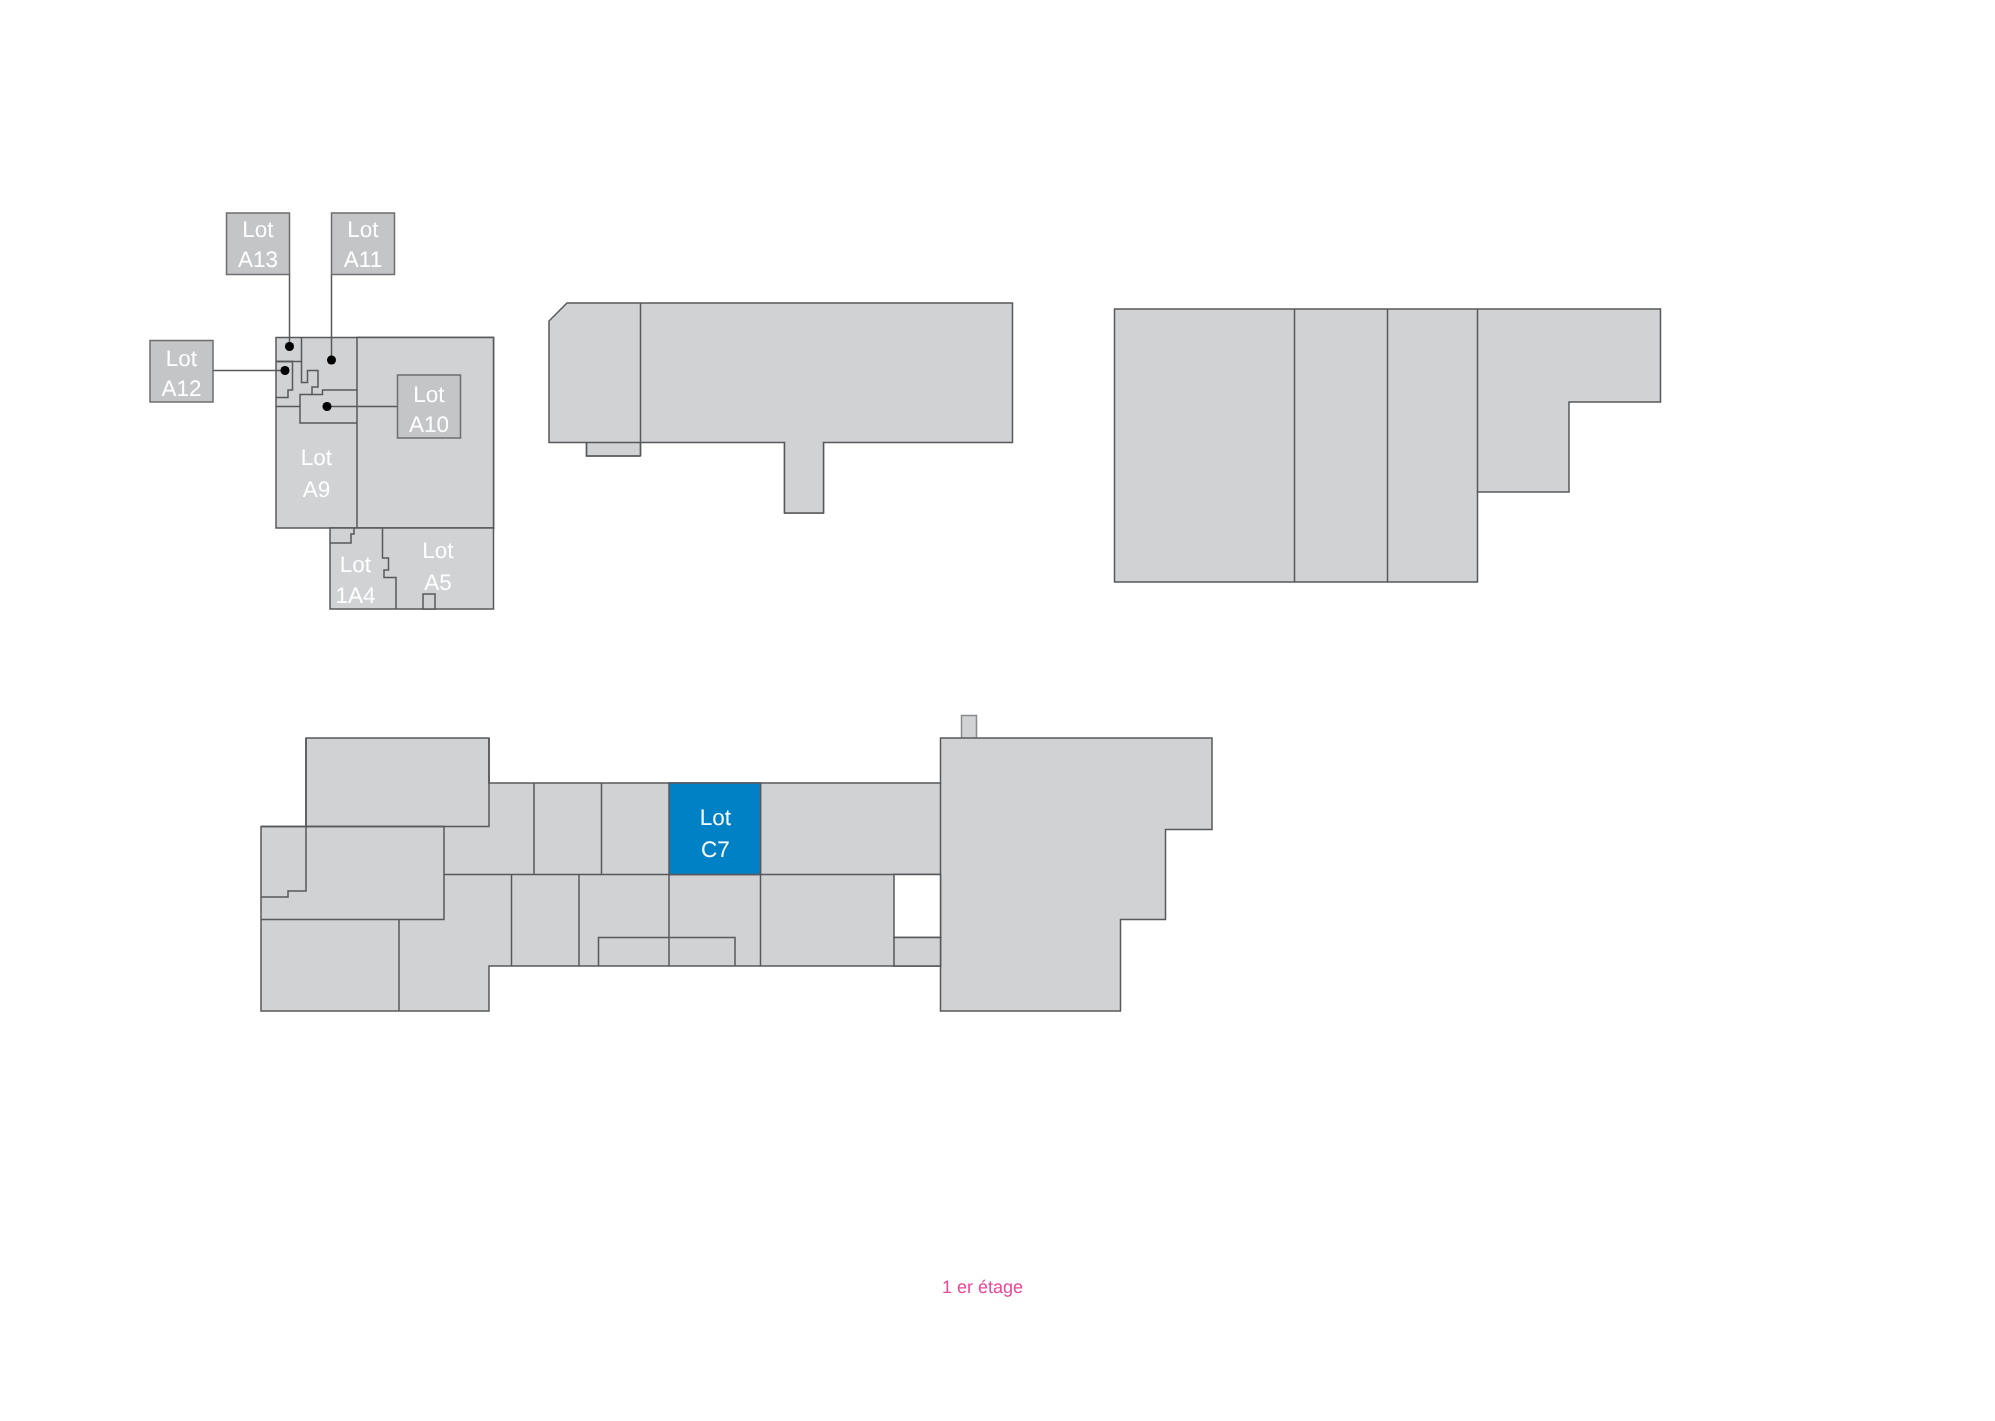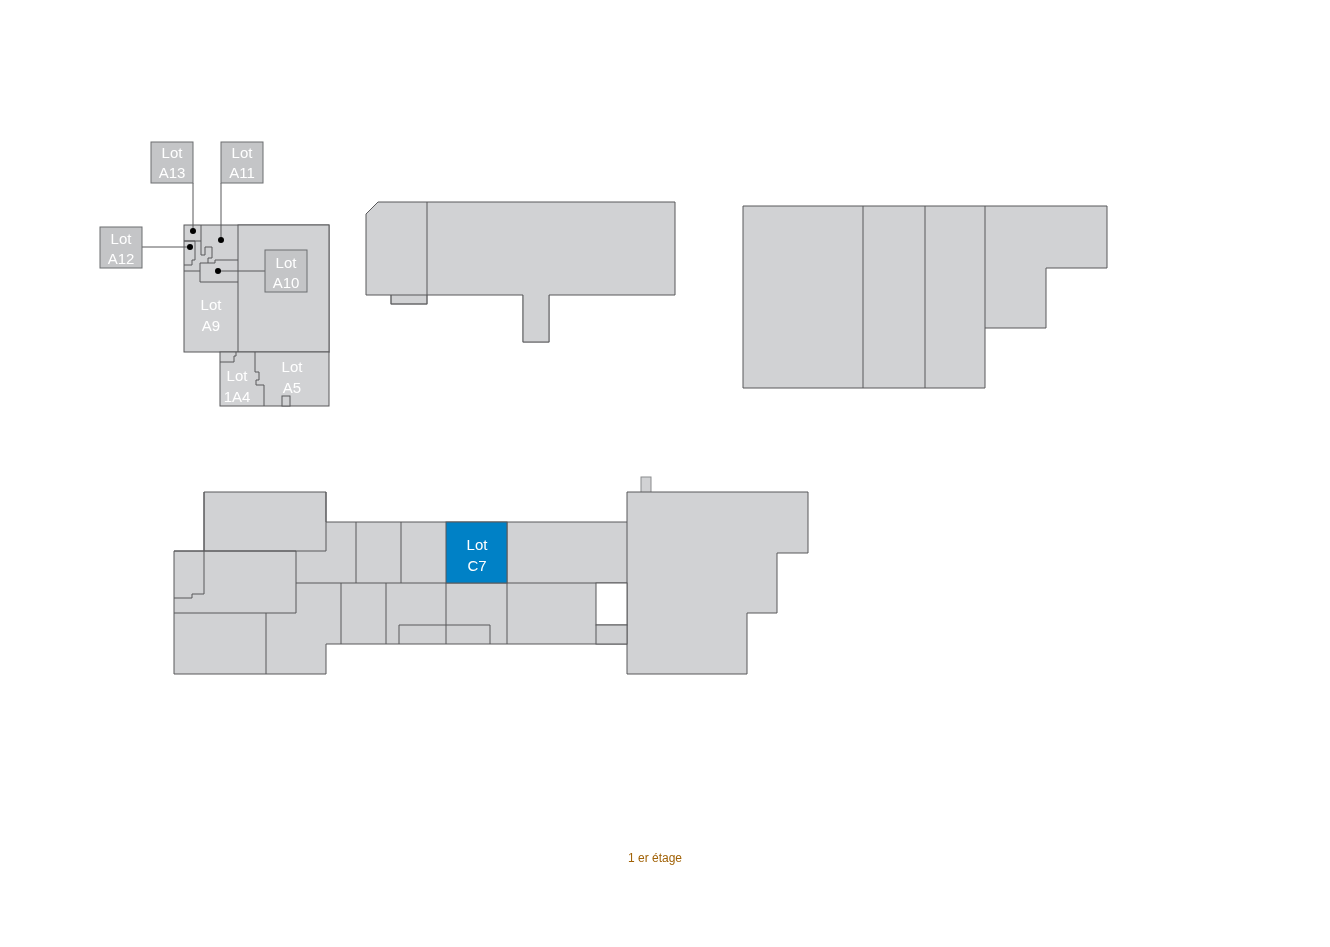--- a/index.html
+++ b/index.html
@@ -10,21 +10,21 @@
     .unit-light { fill: #d1d2d4; stroke: #8a8b8d; stroke-width: 1; }
     .sel { fill: #0081c6; stroke: #58595b; stroke-width: 1; }
     .line { fill: none; stroke: #58595b; stroke-width: 1; }
     .callout { fill: #c4c5c7; stroke: #6d6e70; stroke-width: 1; }
     .leader { fill: none; stroke: #58595b; stroke-width: 1; }
     .dot { fill: #000000; }
     .lbl { fill: #ffffff; font-family: "Liberation Sans", sans-serif; font-size: 15px; text-anchor: middle; }
     .lbl-sel { fill: #ffffff; font-family: "Liberation Sans", sans-serif; font-size: 15px; text-anchor: middle; }
     .hole { fill: #ffffff; stroke: #58595b; stroke-width: 1; }
     .caption { position: absolute; left: 590px; top: 851px; width: 130px; text-align: center;
-               font-size: 12px; color: #a16207; font-family: "Liberation Sans", sans-serif; }
+               font-size: 12px; color: #ec4899; font-family: "Liberation Sans", sans-serif; }
   </style>
 </head>
 <body>
 
 <svg id="plan" viewBox="0 0 1330 947" xmlns="http://www.w3.org/2000/svg">
 
   <g>
 
     <rect class="unit" x="184" y="225" width="145" height="127"></rect>
 

